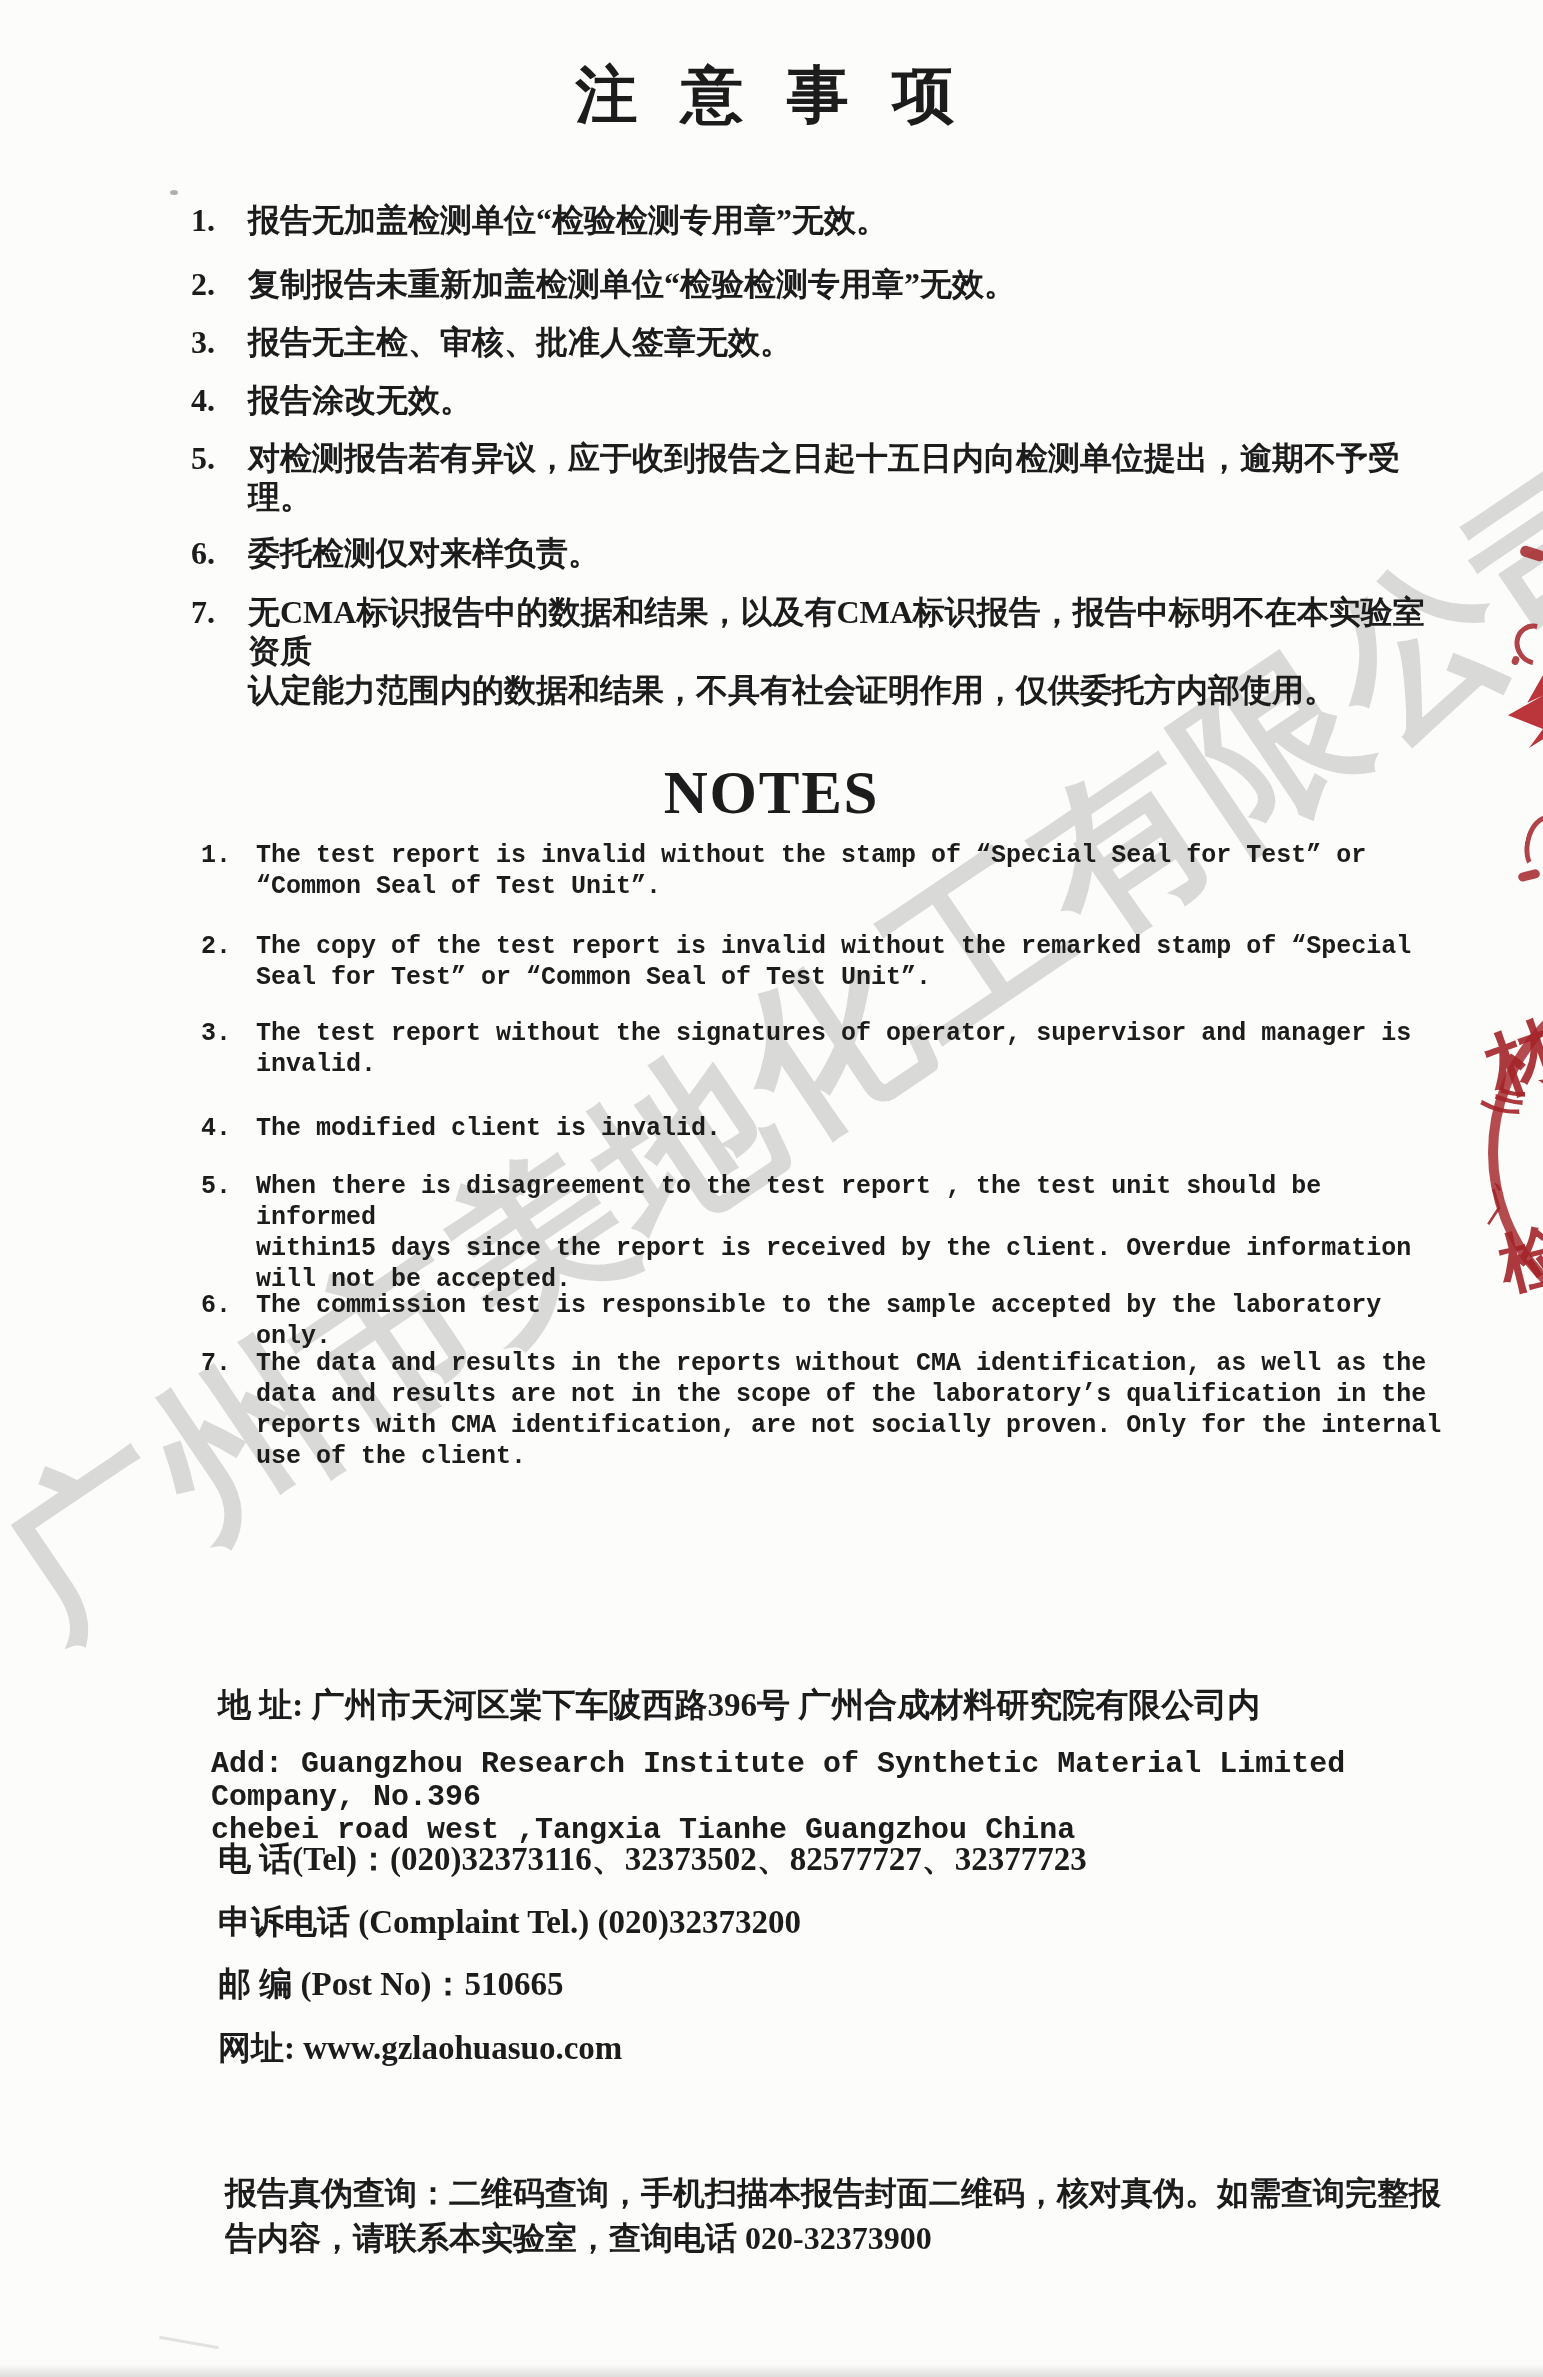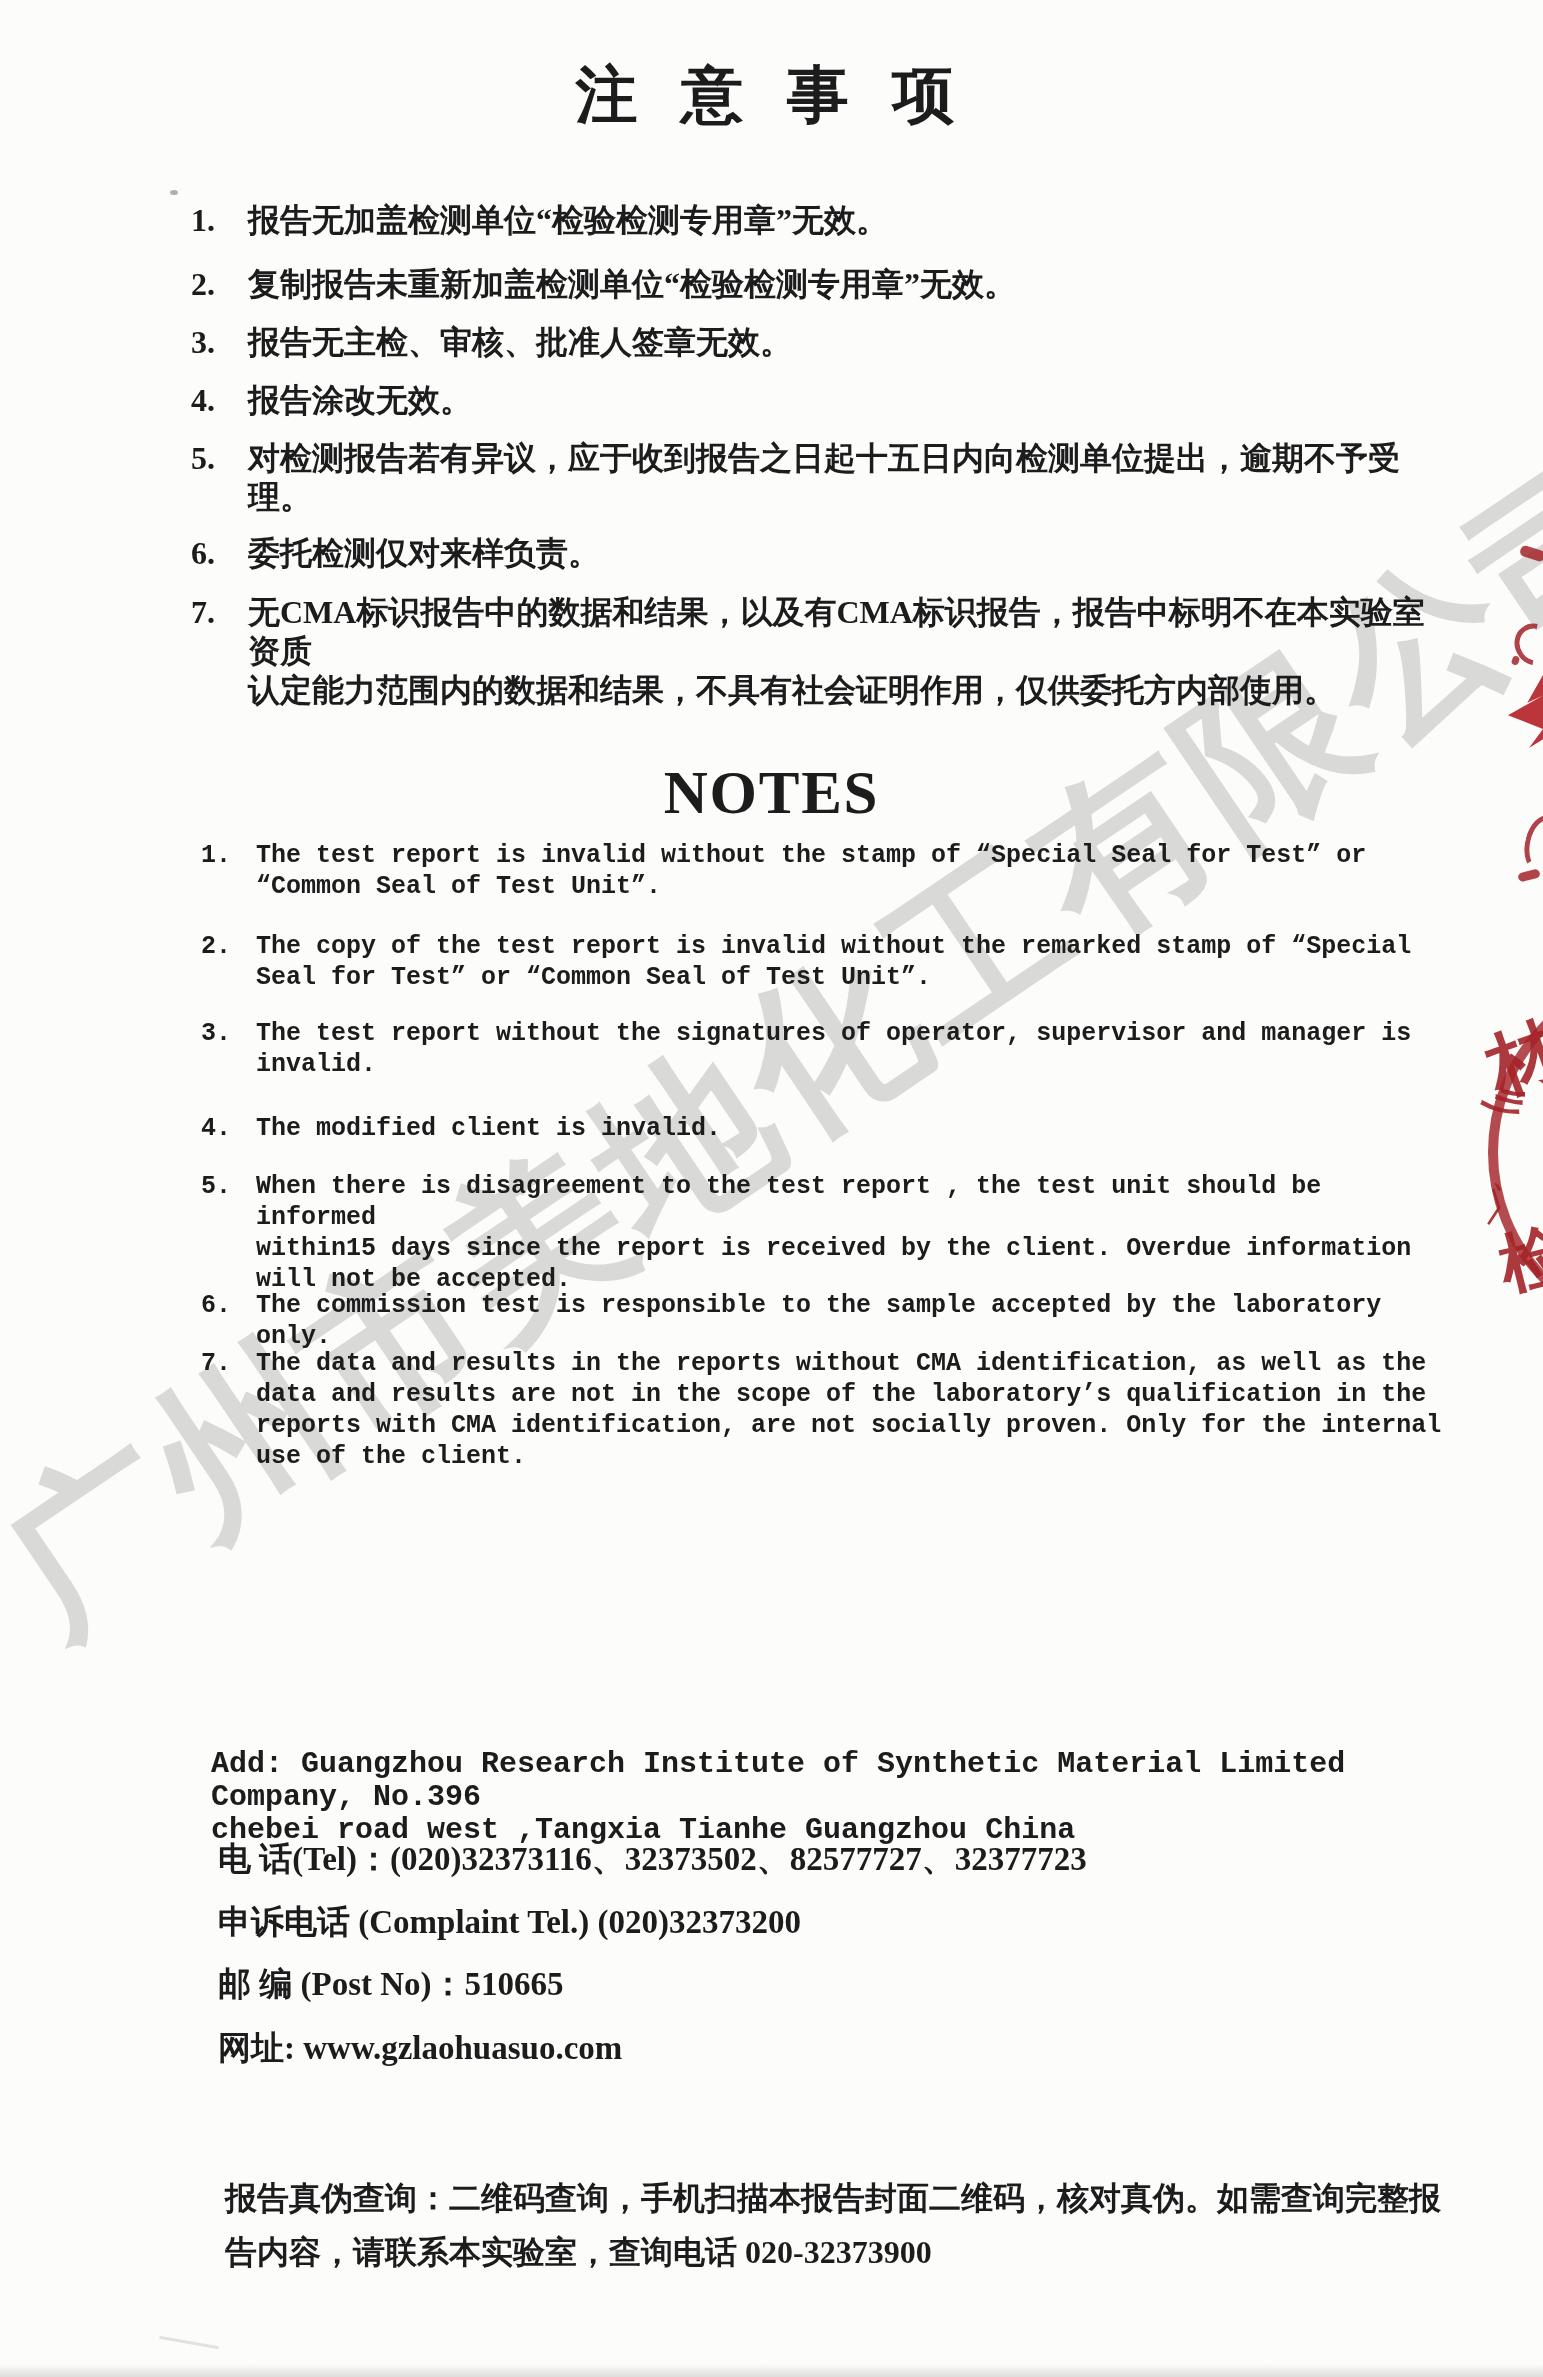--- a/index.html
+++ b/index.html
@@ -52,21 +52,21 @@
     position:absolute;left:218px;width:1258px;
     font-size:33px;font-weight:600;line-height:40px;white-space:pre-line;
   }
   .contact-line.mono{
     left:211px;
     font-family:"Liberation Mono", monospace;
     font-size:30px;font-weight:700;line-height:33px;
   }
   .verify{
     position:absolute;left:225px;top:2171px;width:1250px;
-    font-size:32px;font-weight:600;line-height:54px;white-space:pre-line;
+    font-size:32px;font-weight:600;line-height:45px;white-space:pre-line;
   }
   
   .stampwrap{position:absolute;left:0;top:0;width:100%;height:100%;z-index:3;pointer-events:none;}
   .frag{position:absolute;}
   .frag-stroke{background:rgba(163,35,40,0.85);border-radius:5px;}
   .frag-arc{border:5.8px solid rgba(163,35,40,0.85);border-radius:50%;
     border-bottom-color:transparent;border-right-color:transparent;}
   .frag-star{
     background:rgba(178,32,38,0.9);
     clip-path:polygon(100% 0,55% 38%,100% 28%,0 55%,100% 74%,60% 100%,100% 88%);
@@ -162,20 +162,21 @@
       <div class="txt">The commission test is responsible to the sample accepted by the laboratory only.</div>
     </div>
     <div class="en-item" style="top:1348px">
       <span class="num">7.</span>
       <div class="txt">The data and results in the reports without CMA identification, as well as the
 data and results are not in the scope of the laboratory’s qualification in the
 reports with CMA identification, are not socially proven. Only for the internal
 use of the client.</div>
     </div>
 
+    <div class="contact-line" style="top:1685px">地 址: 广州市天河区棠下车陂西路396号 广州合成材料研究院有限公司内</div>
     <div class="contact-line mono" style="top:1748px">Add: Guangzhou Research Institute of Synthetic Material Limited Company, No.396
 chebei road west ,Tangxia Tianhe Guangzhou China</div>
     <div class="contact-line" style="top:1839px">电 话(Tel)：(020)32373116、32373502、82577727、32377723</div>
     <div class="contact-line" style="top:1902px">申诉电话 (Complaint Tel.) (020)32373200</div>
     <div class="contact-line" style="top:1964px">邮 编 (Post No)：510665</div>
     <div class="contact-line" style="top:2028px">网址: www.gzlaohuasuo.com</div>
 
     <div class="verify">报告真伪查询：二维码查询，手机扫描本报告封面二维码，核对真伪。如需查询完整报
 告内容，请联系本实验室，查询电话 020-32373900</div>
   </div>

